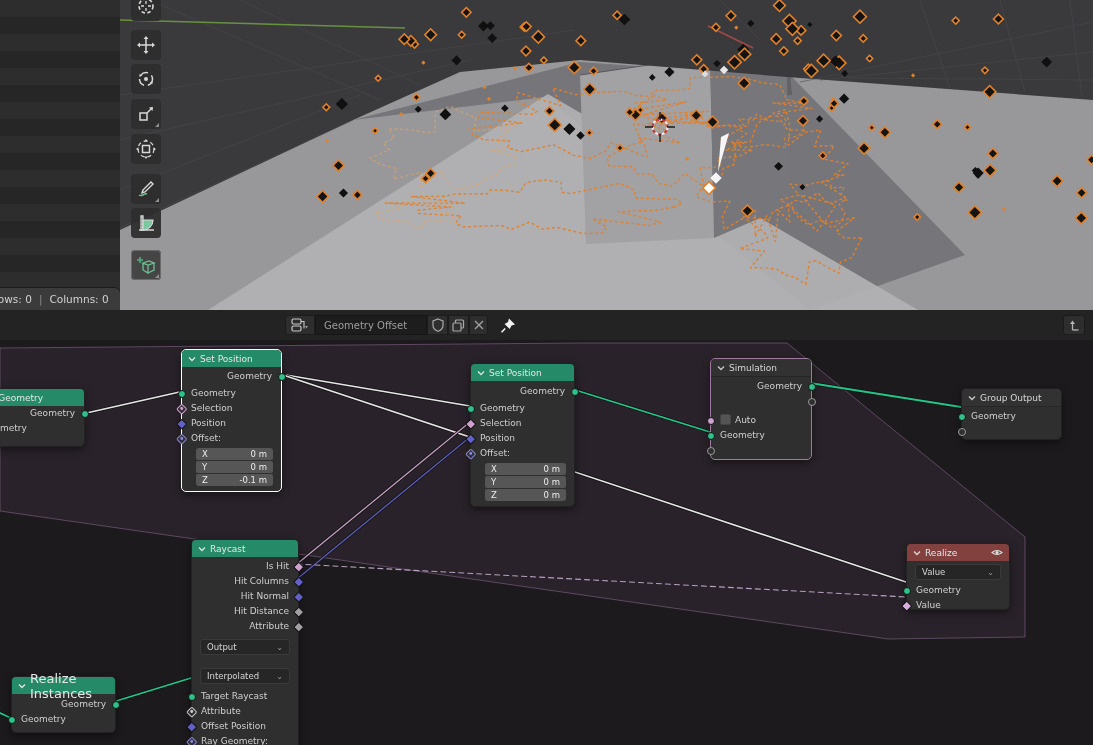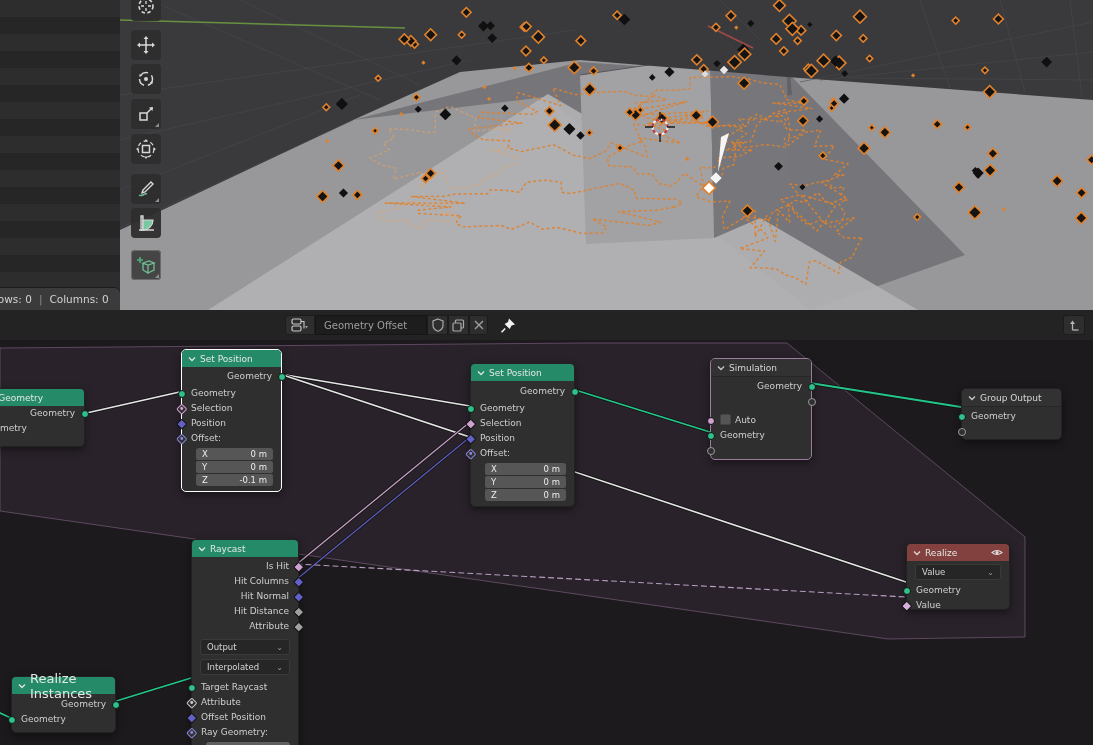--- a/index.html
+++ b/index.html
@@ -492,21 +492,21 @@
     <div class="nrow out"><span>Hit Normal</span>
       <span class="sock dia right" style="top:4px;background:#6361c7"></span></div>
     <div class="nrow out"><span>Hit Distance</span>
       <span class="sock dia right" style="top:4px;background:#a1a1a1"></span></div>
     <div class="nrow out"><span>Attribute</span>
       <span class="sock dia right" style="top:4px;background:#a1a1a1"></span></div>
     <div class="dd" style="margin-top:5px">
       <span>Output</span>
           <span class="dchev">⌄</span>
         </div>
-    <div class="dd" style="margin-top:4px">
+    <div class="dd" style="margin-top:13px">
       <span>Interpolated</span>
           <span class="dchev">⌄</span>
         </div>
     <div class="nrow in" style="margin-top:5px"><span>Target Raycast</span>
       <span class="sock left" style="top:3.5px;background:#2fc08c"></span></div>
     <div class="nrow in"><span>Attribute</span>
       <span class="sock dia dot left" style="top:4px;--dc:#c9c9c9;border-color:#c9c9c9"></span></div>
     <div class="nrow in"><span>Offset Position</span>
       <span class="sock dia left" style="top:4px;background:#6361c7"></span></div>
     <div class="nrow in"><span>Ray Geometry:</span>

